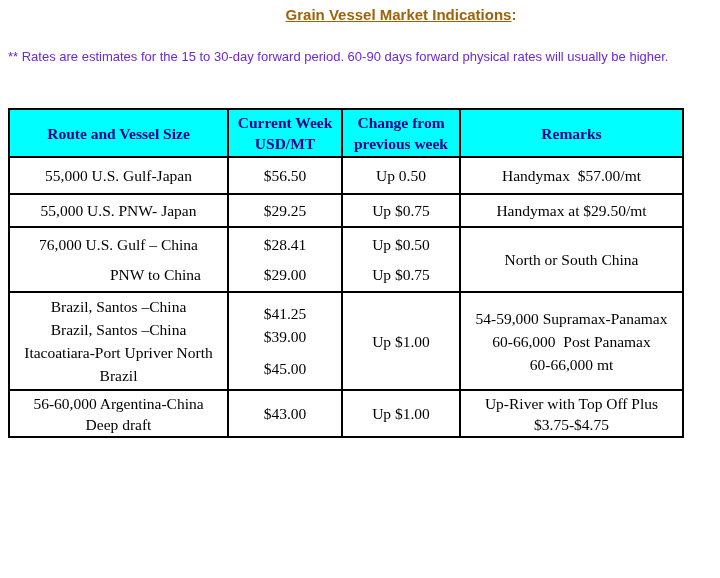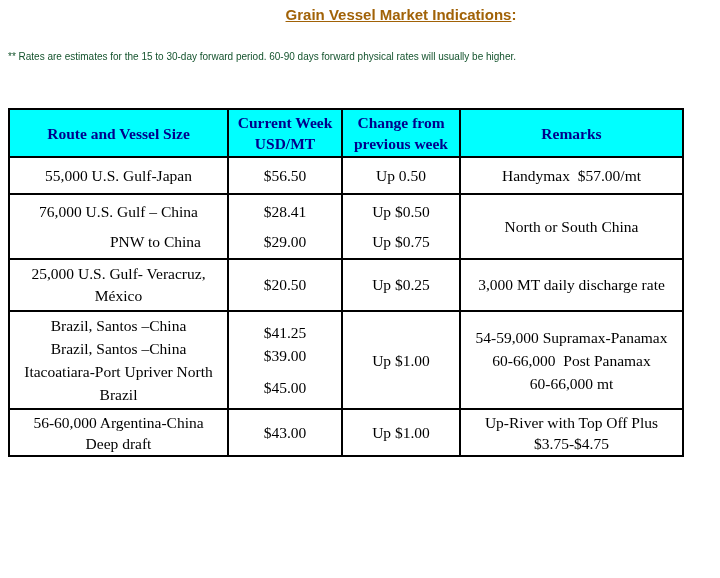--- a/index.html
+++ b/index.html
@@ -21,22 +21,22 @@
     font-size: 15px;
     color: #a16207;
   }
   .title-text { text-decoration: underline; }
   .note {
     position: absolute;
     top: 44px;
     left: 8px;
     width: 708px;
     margin: 0;
-    color: #14532d;
-    font-size: 10px;
+    color: #6d28d9;
+    font-size: 13px;
     line-height: 25px;
   }
   table.market {
     position: absolute;
     top: 108px;
     left: 8px;
     border-collapse: collapse;
     table-layout: fixed;
     font-family: "Liberation Serif", serif;
     font-size: 15.5px;
@@ -115,50 +115,49 @@
         <td>
             <div class="line">$56.50</div>
           </td>
         <td>
             <div class="line">Up 0.50</div>
           </td>
         <td>
             <div class="line">Handymax  $57.00/mt</div>
           </td>
       </tr>
+      <tr class="r2">
+        <td>
+            <div class="line">55,000 U.S. PNW- Japan</div>
+          </td>
+        <td>
+            <div class="line">$29.25</div>
+          </td>
+        <td>
+            <div class="line">Up $0.75</div>
+          </td>
+        <td>
+            <div class="line">Handymax at $29.50/mt</div>
+          </td>
+      </tr>
       <tr class="r3">
         <td>
           <div class="line">76,000 U.S. Gulf – China</div>
           <div class="line align-right">PNW to China</div>
         </td>
         <td>
           <div class="line">$28.41</div>
           <div class="line">$29.00</div>
         </td>
         <td>
           <div class="line">Up $0.50</div>
           <div class="line">Up $0.75</div>
         </td>
         <td>
             <div class="line">North or South China</div>
-          </td>
-      </tr>
-      <tr class="r4">
-        <td>
-          <div class="line">25,000 U.S. Gulf- Veracruz,</div>
-          <div class="line">México</div>
-        </td>
-        <td>
-            <div class="line">$20.50</div>
-          </td>
-        <td>
-            <div class="line">Up $0.25</div>
-          </td>
-        <td>
-            <div class="line">3,000 MT daily discharge rate</div>
           </td>
       </tr>
       <tr class="r7">
         <td>
           <div class="line">Brazil, Santos –China</div>
           <div class="line">Brazil, Santos –China</div>
           <div class="line">Itacoatiara-Port Upriver North</div>
           <div class="line">Brazil</div>
         </td>
         <td>

